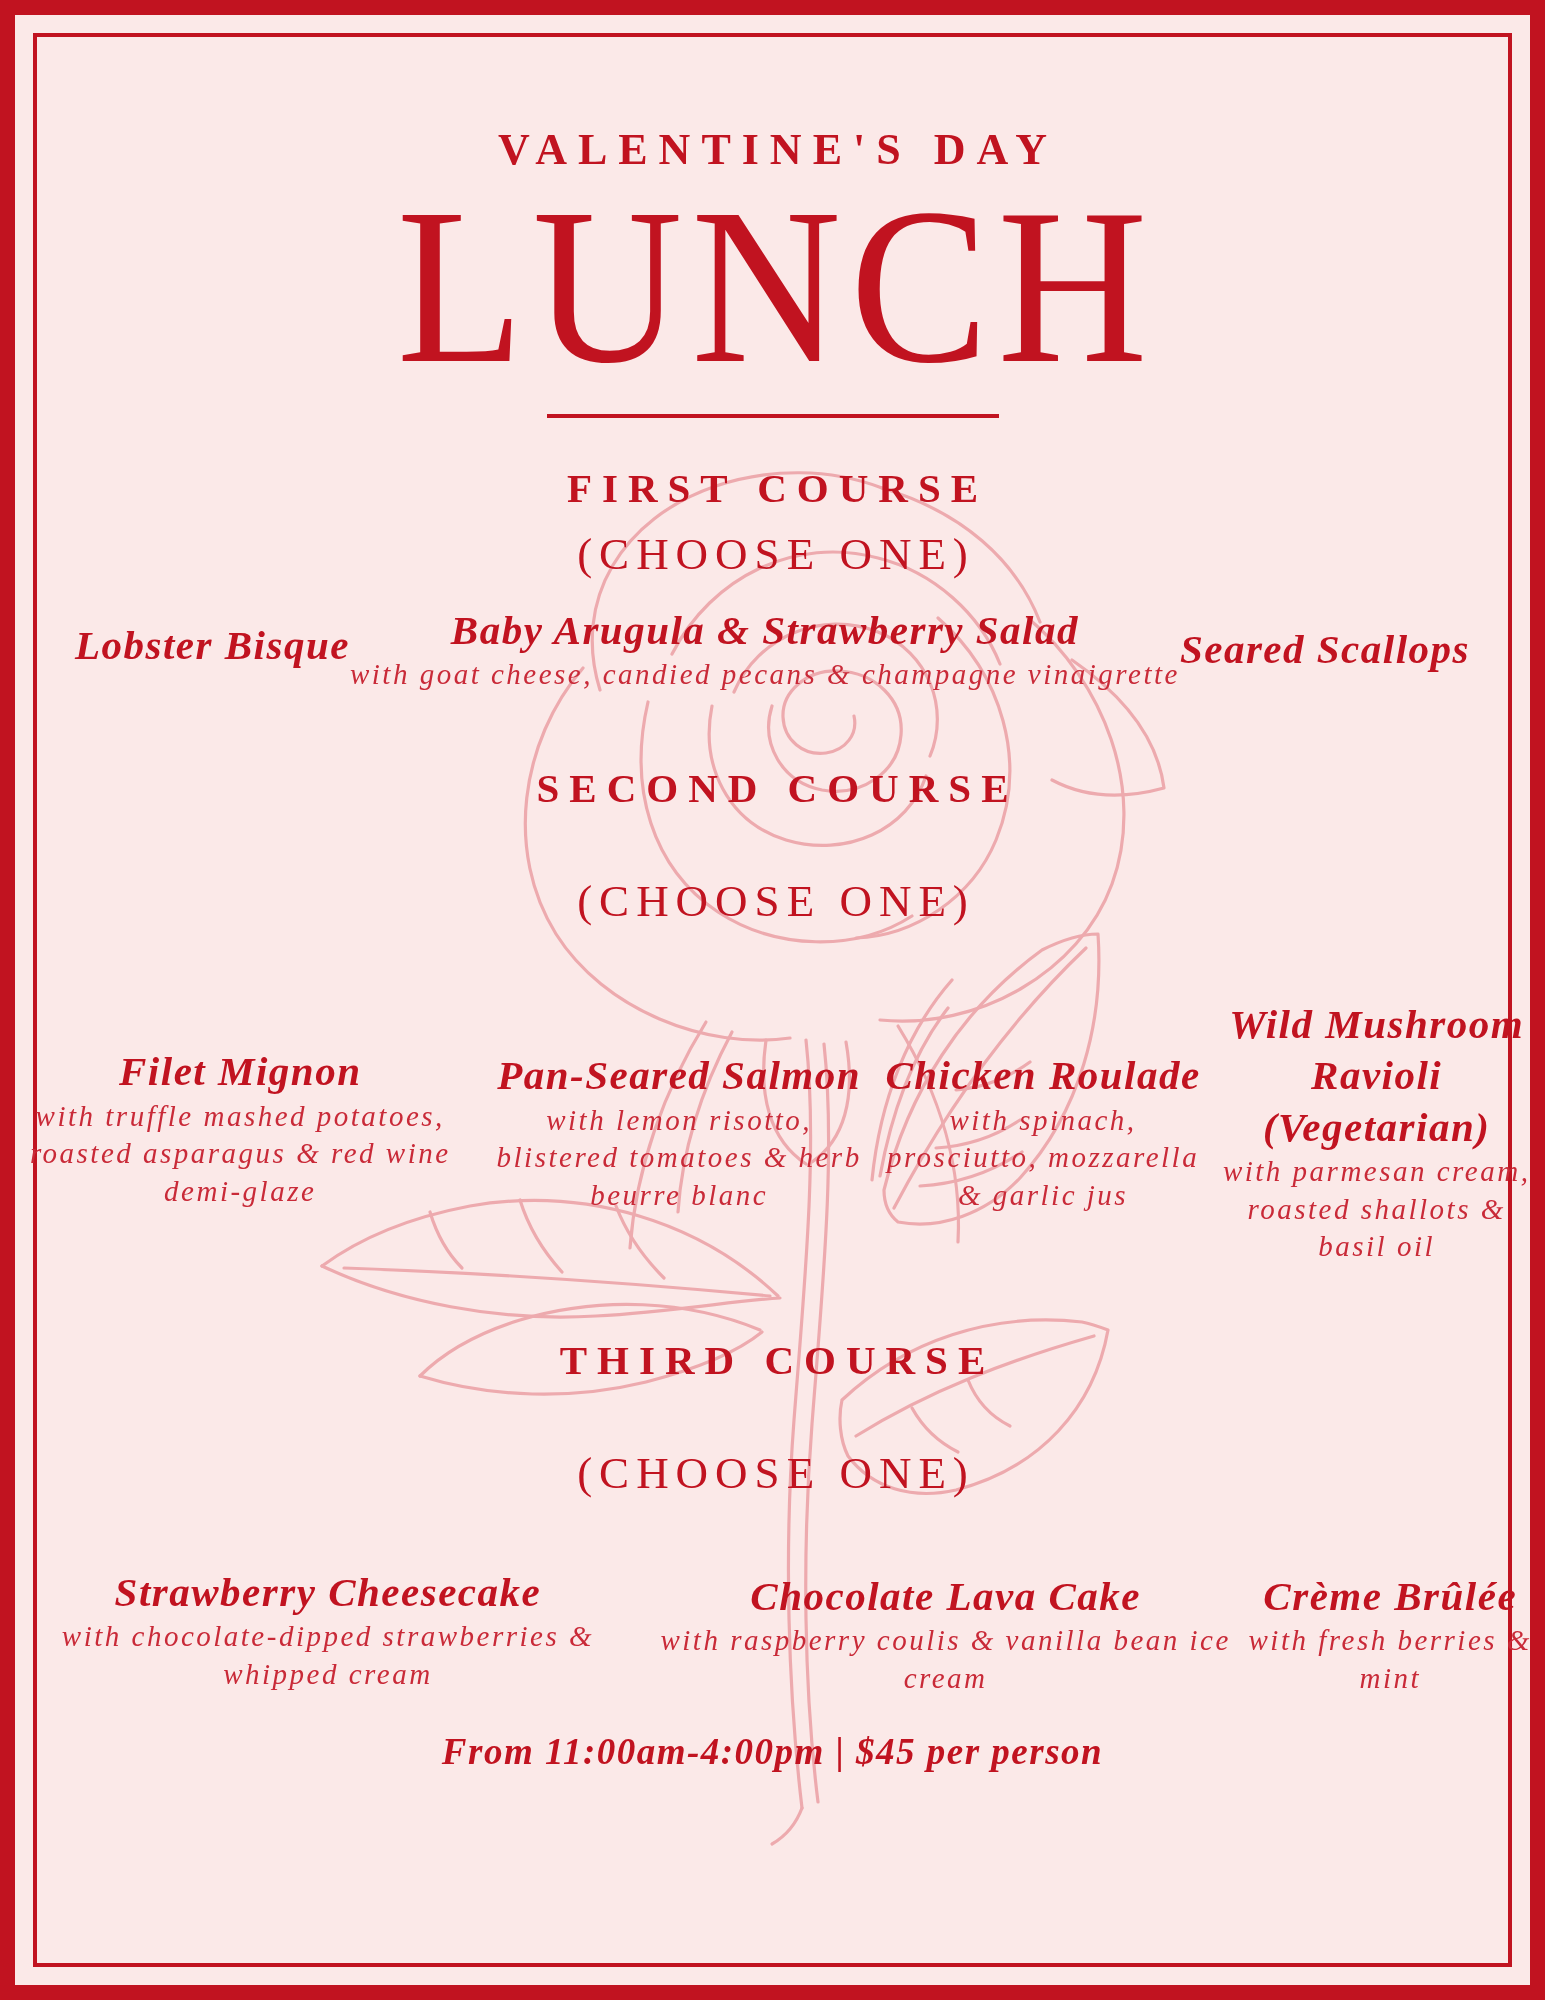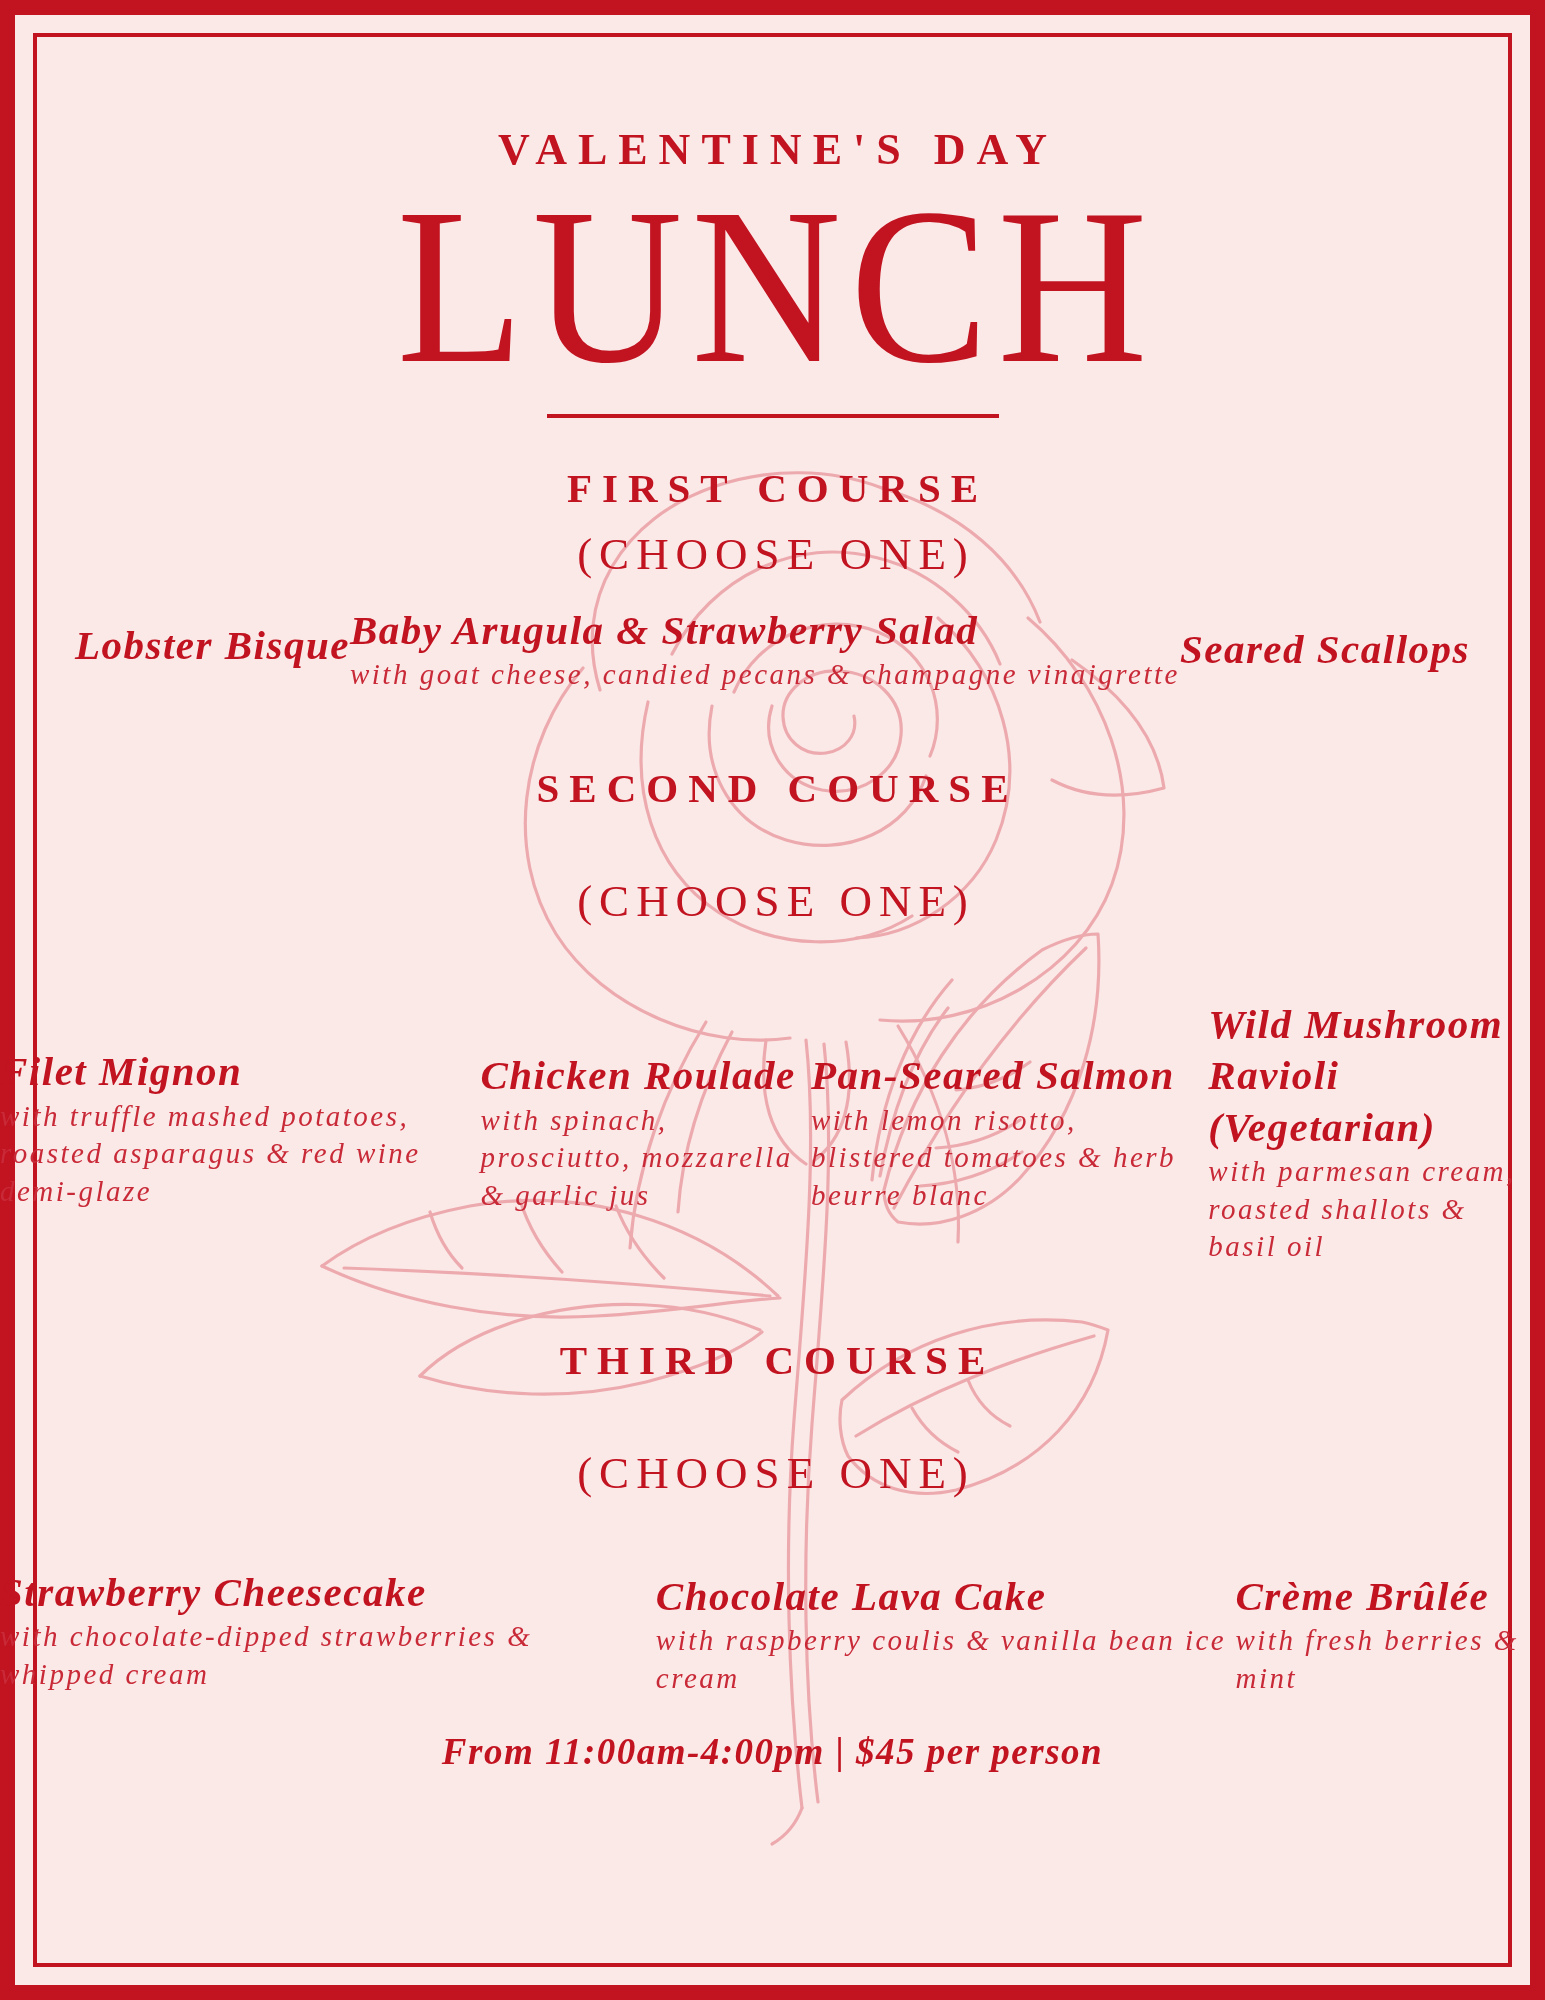--- a/index.html
+++ b/index.html
@@ -9,21 +9,21 @@
   html,body{margin:0;padding:0;background:#fff;}
   .page{
     position:relative; width:1545px; height:2000px; background:var(--bg);
     font-family:"Liberation Serif","DejaVu Serif",serif; overflow:hidden;
   }
   .rose-art{position:absolute; inset:0; z-index:0;}
   .outer-frame{position:absolute; inset:0; border:15px solid var(--red); z-index:1; pointer-events:none;}
   .inner-frame{position:absolute; inset:33px; border:4px solid var(--red); z-index:1; pointer-events:none;}
   .content{
     position:absolute; inset:0; z-index:2; display:flex; flex-direction:column;
-    align-items:center; padding-top:128px; color:var(--red);
+    align-items:center; text-align:center; padding-top:128px; color:var(--red);
   }
   .eyebrow{
     font-size:44px; line-height:1; font-weight:700; letter-spacing:11px;
     padding-left:11px;
   }
   .title{
     margin:8px 0 0; font-size:212px; line-height:1; font-weight:400;
     letter-spacing:9px; padding-left:9px; transform:scale(0.98,1.05);
   }
   .divider{width:452px; height:4px; background:var(--red); margin-top:22px;}
@@ -132,26 +132,26 @@
 
     <section class="course course-next">
       <h2 class="course-title">SECOND COURSE</h2>
       <div class="course-sub">(CHOOSE ONE)</div>
       <div class="items">
         <div class="menu-item">
           <div class="item-name">Filet Mignon</div>
           <div class="item-desc">with truffle mashed potatoes, roasted asparagus &amp; red wine demi-glaze</div>
         </div>
         <div class="menu-item">
+          <div class="item-name">Pan-Seared Salmon</div>
+          <div class="item-desc">with lemon risotto, blistered tomatoes &amp; herb beurre blanc</div>
+        </div>
+        <div class="menu-item">
           <div class="item-name">Chicken Roulade</div>
           <div class="item-desc">with spinach, prosciutto, mozzarella &amp; garlic jus</div>
-        </div>
-        <div class="menu-item">
-          <div class="item-name">Pan-Seared Salmon</div>
-          <div class="item-desc">with lemon risotto, blistered tomatoes &amp; herb beurre blanc</div>
         </div>
         <div class="menu-item">
           <div class="item-name">Wild Mushroom Ravioli (Vegetarian)</div>
           <div class="item-desc">with parmesan cream, roasted shallots &amp; basil oil</div>
         </div>
       </div>
     </section>
 
     <section class="course course-next">
       <h2 class="course-title">THIRD COURSE</h2>

